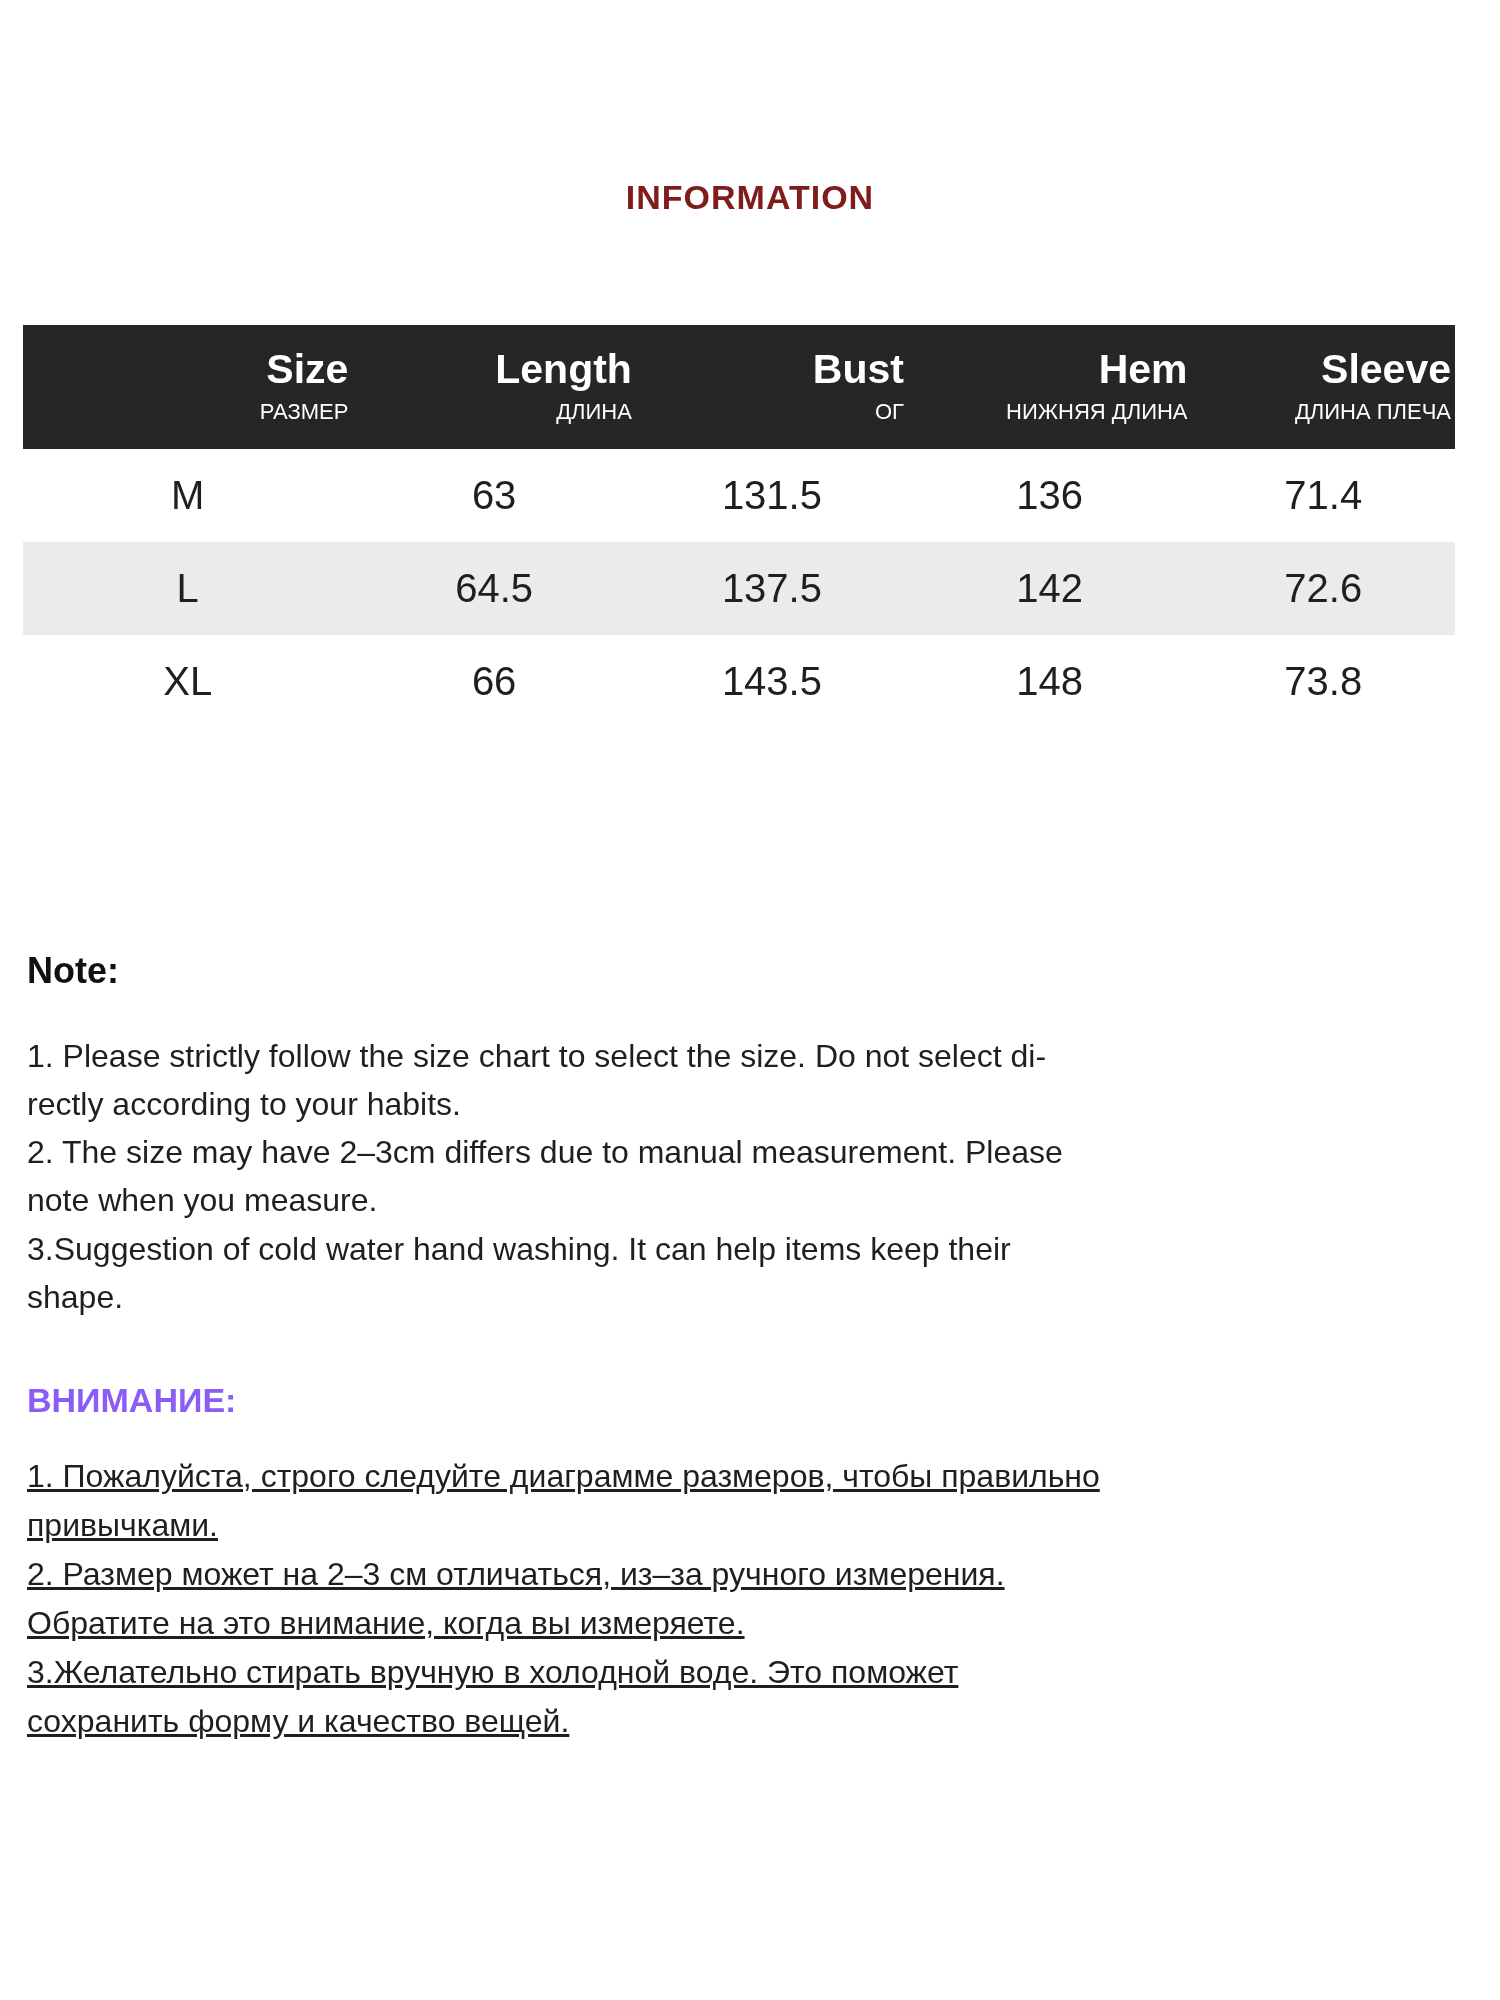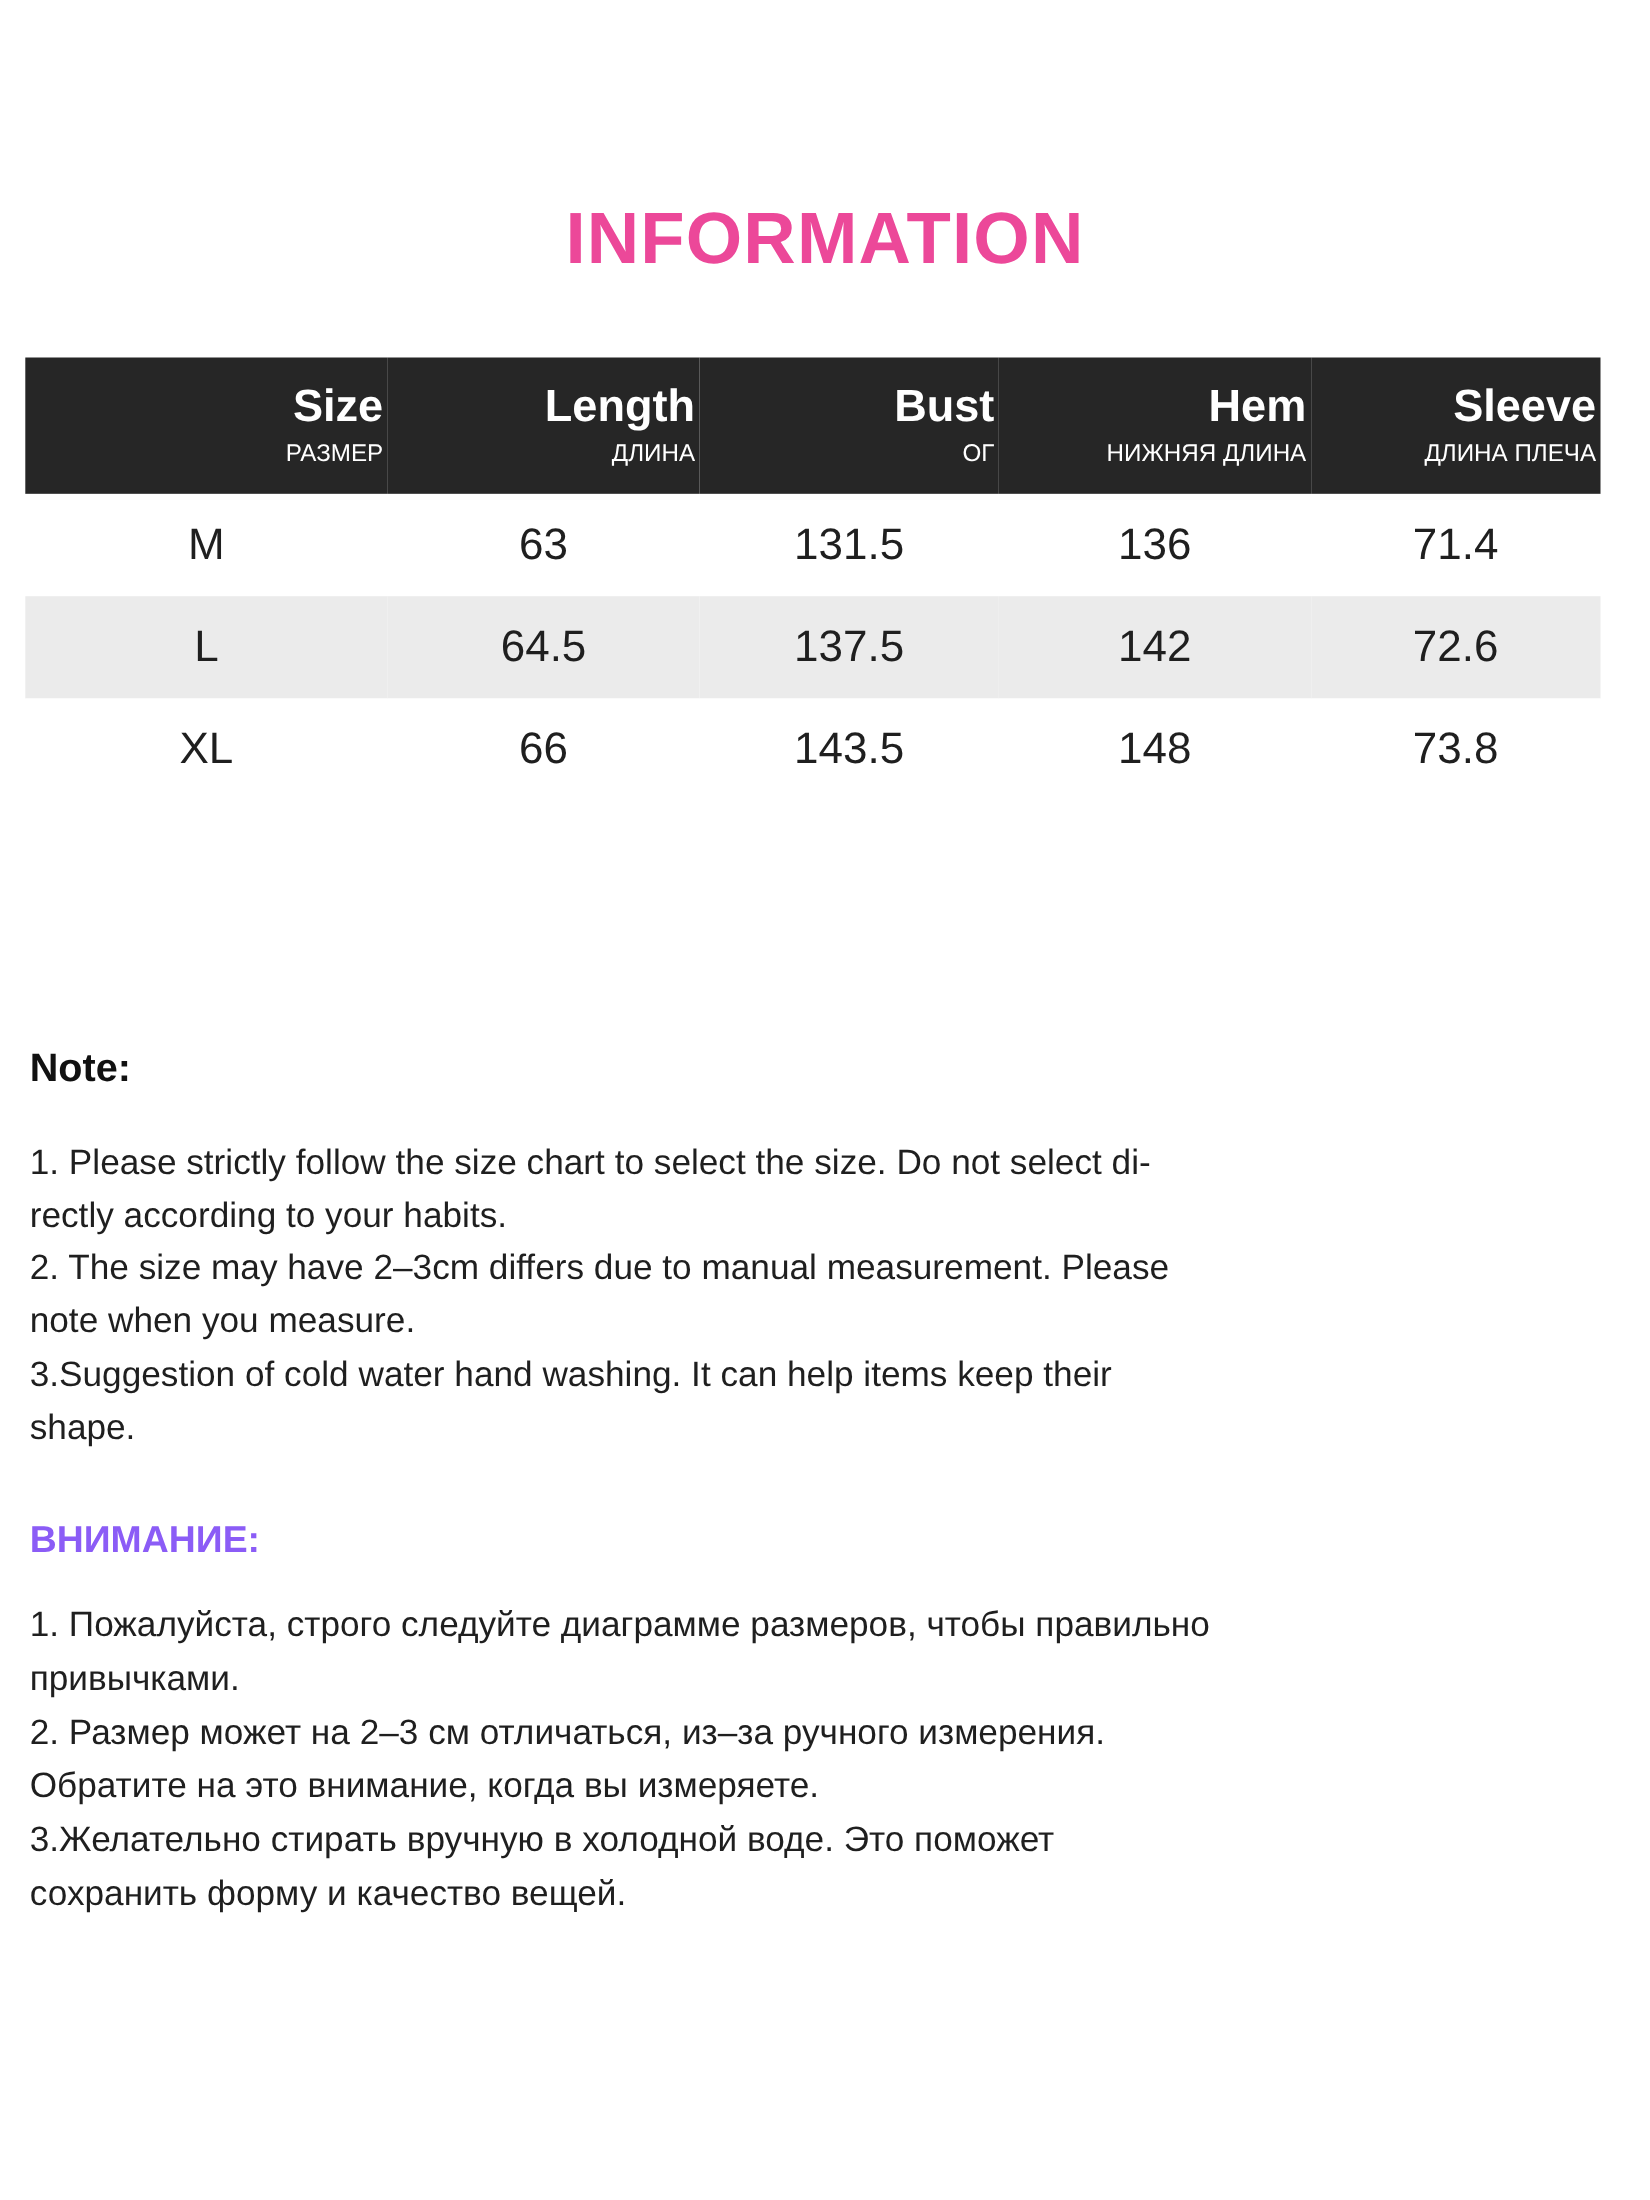--- a/index.html
+++ b/index.html
@@ -21,24 +21,24 @@
     box-sizing: border-box;
   }
 
   
   .title {
     position: absolute;
     top: 178px;
     left: 0;
     width: 1500px;
     text-align: center;
-    font-size: 66px;
+    font-size: 34px;
     font-weight: bold;
     letter-spacing: 1px;
-    color: #ec4899;
+    color: #7f1d1d;
   }
 
   
   .size-table {
     position: absolute;
     top: 325px;
     left: 23px;
     width: 1432px;
     border-collapse: collapse;
     table-layout: fixed;
@@ -115,20 +115,21 @@
   }
   .ru-heading {
     font-size: 34px;
     font-weight: bold;
     color: #8b5cf6;
     margin: 0 0 38px 0;
   }
   .note-block.ru {
     font-size: 32px;
     line-height: 1.16;
+    text-decoration: underline;
   }
 </style>
 </head>
 <body>
 
 <div class="page">
 
   <div class="title">INFORMATION</div>
 
   <table class="size-table">

